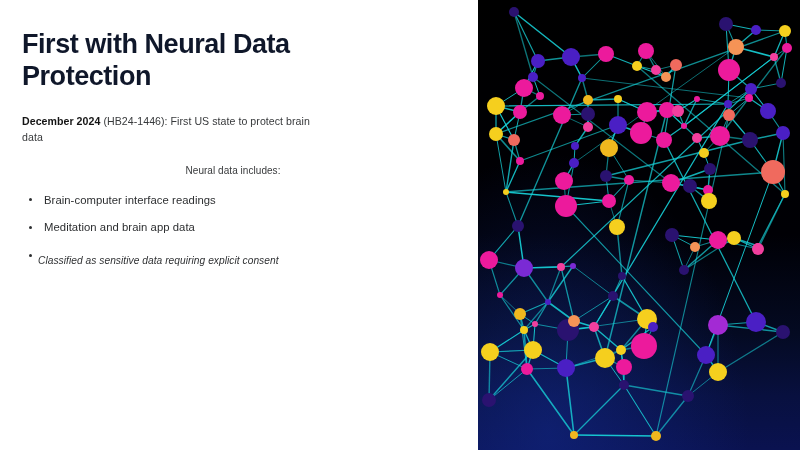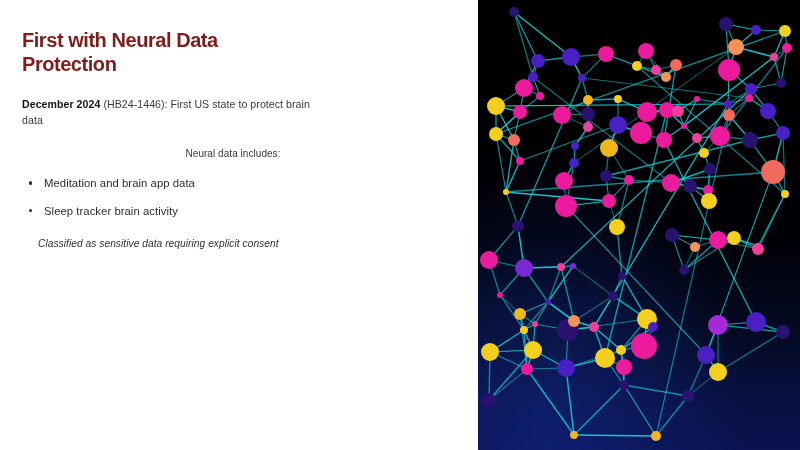--- a/index.html
+++ b/index.html
@@ -22,25 +22,25 @@
     position: absolute;
     left: 0; top: 0;
     width: 478px;
     height: 450px;
     background: #ffffff;
     box-sizing: border-box;
     padding: 28px 34px 0 22px;
   }
 
   #page-title {
-    font-size: 20px;
+    font-size: 27px;
     font-weight: bold;
     line-height: 1.20;
     letter-spacing: -0.45px;
-    color: #7f1d1d;
+    color: #0f172a;
     margin: 0 0 20px 0;
     max-width: 290px;
   }
 
   #summary-line {
     font-size: 10.6px;
     line-height: 1.55;
     color: #37393b;
     margin: 0 0 17px 0;
     max-width: 300px;
@@ -110,22 +110,23 @@
 
     <h1 id="page-title">First with Neural Data Protection</h1>
 
     <p id="summary-line">
       <span class="bold-lead">December 2024</span><span> (HB24-1446): First US state to protect brain data</span>
     </p>
 
     <p id="list-intro">Neural data includes:</p>
 
     <ul id="neural-data-list">
+        <li><span class="bullet-dot"></span><span>Brain-computer interface readings</span></li>
         <li><span class="bullet-dot"></span><span>Meditation and brain app data</span></li>
-        <li><span class="bullet-dot"></span><span>Sleep tracker brain activity</span></li>
+        <li><span class="bullet-dot"></span></li>
       </ul>
 
     <p id="classification-note">Classified as sensitive data requiring explicit consent</p>
   </div>
 
   <div id="network-graphic">
     <svg id="network-svg" width="322" height="450" viewBox="0 0 322 450" aria-hidden="true">
       <defs>
         <linearGradient id="bgGrad" x1="0" y1="0" x2="0" y2="1">
           <stop offset="0%" stop-color="#000000"></stop>

